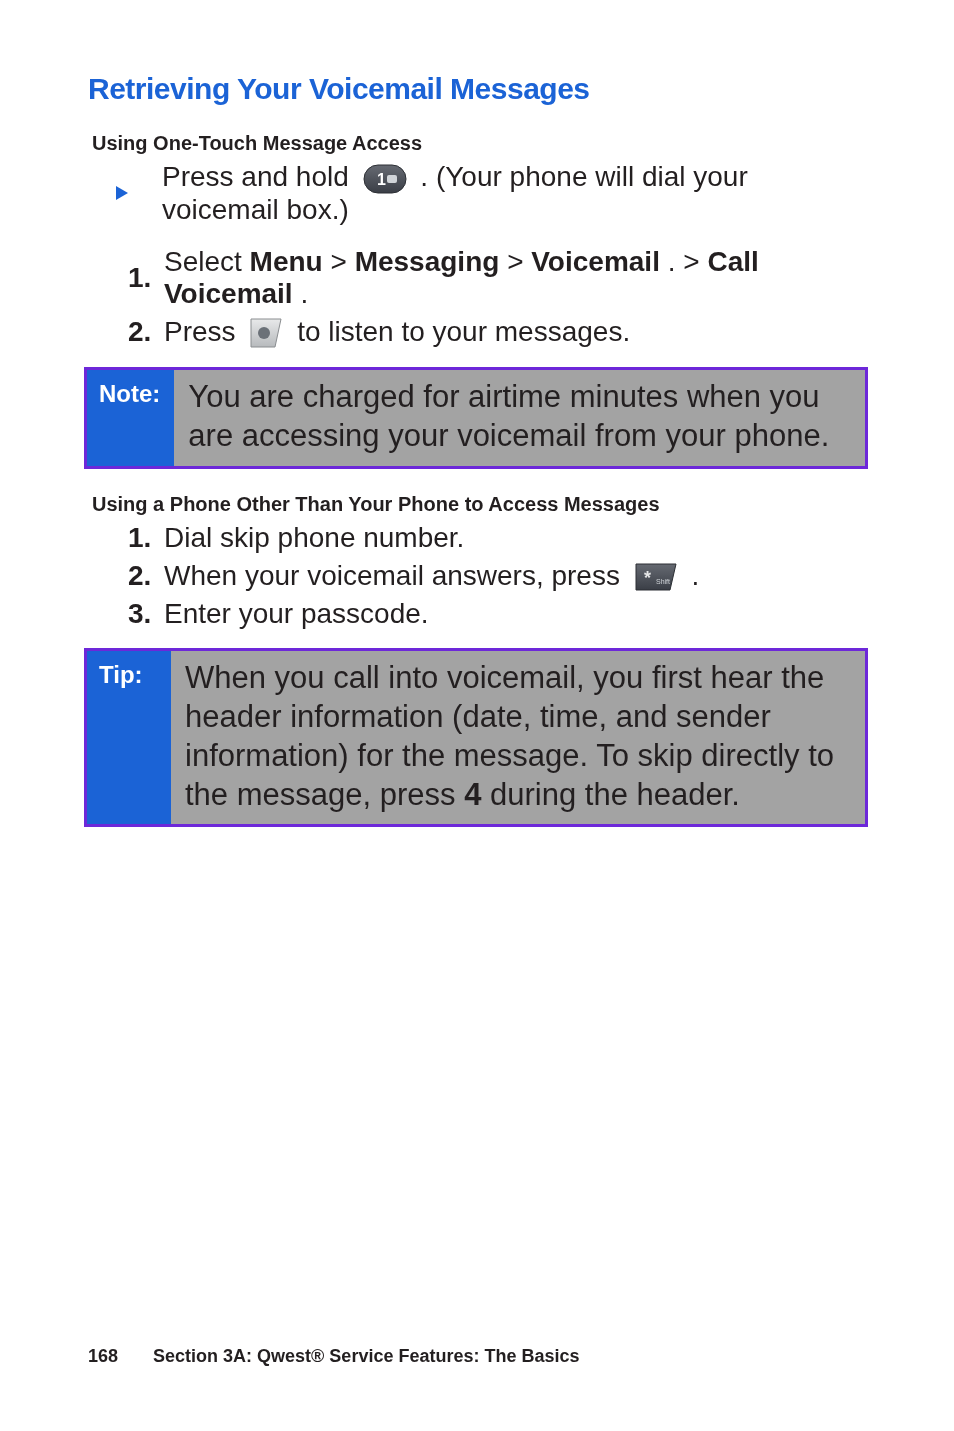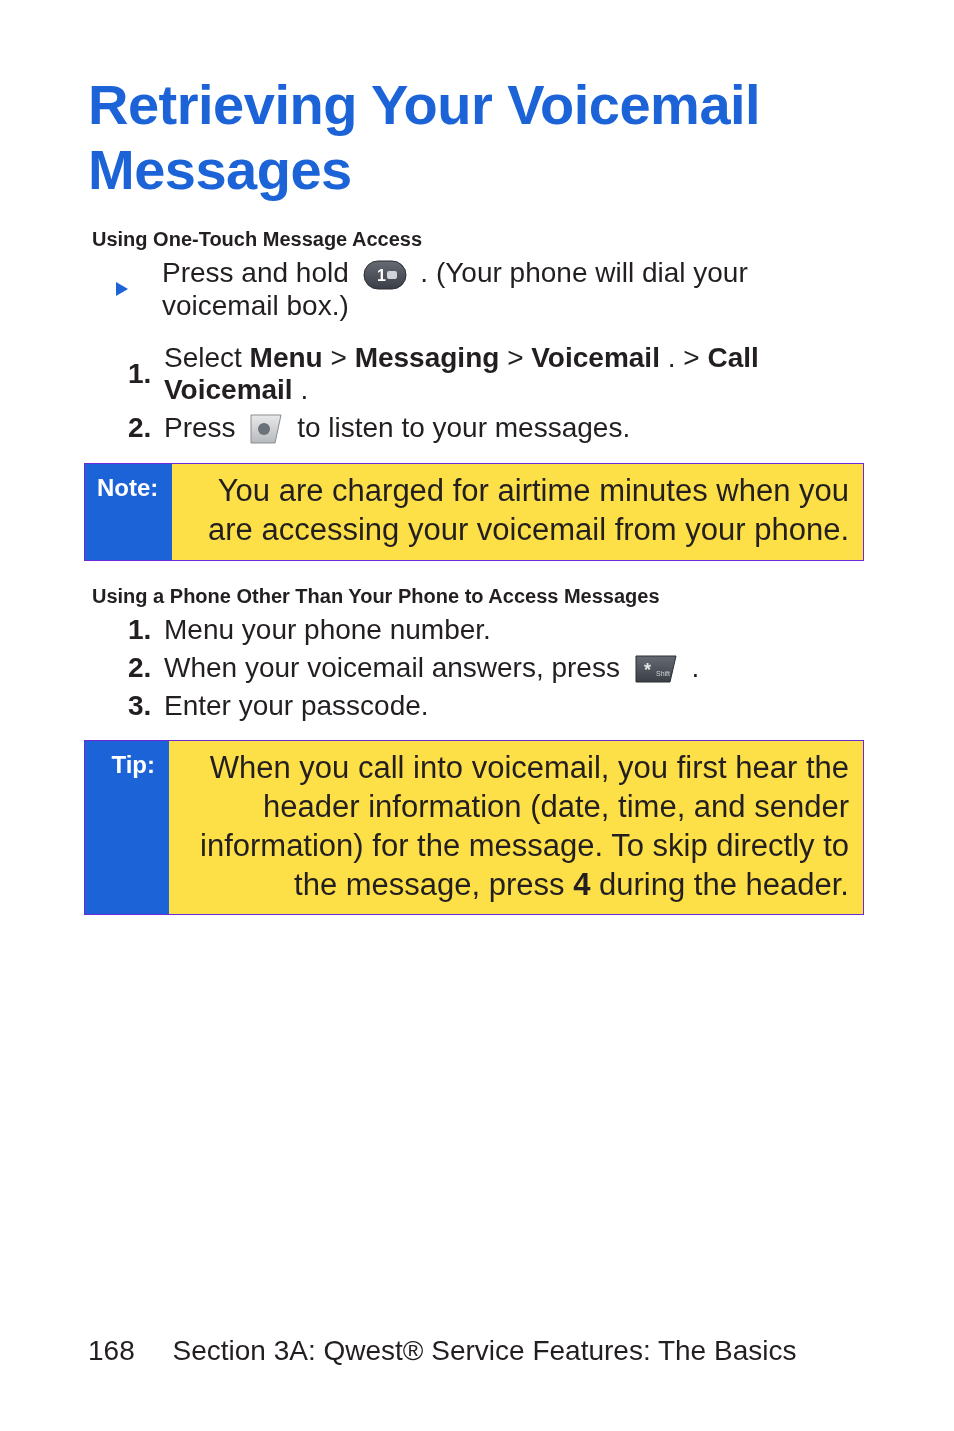--- a/index.html
+++ b/index.html
@@ -12,21 +12,21 @@
   .page {
     box-sizing: border-box;
     width: 954px;
     height: 1431px;
     padding: 72px 88px 0 88px;
     position: relative;
     font-stretch: condensed;
   }
   h1.main-title {
     color: #1b63d6;
-    font-size: 56px;
+    font-size: 30px;
     font-weight: 700;
     margin: 0 0 26px 0;
     letter-spacing: -0.5px;
   }
   .intro {
     font-size: 28px;
     line-height: 1.24;
     margin: 0 0 24px 0;
     padding-left: 18px;
   }
@@ -70,46 +70,45 @@
   }
   .key-icon {
     display: inline-flex;
     vertical-align: middle;
     margin: 0 6px;
   }
   .key-svg { display: block; }
   .callout {
     display: flex;
     margin: 10px 0 24px -4px;
-    border: 1px solid #6d28d9;
-    background: #fde047;
+    border: 3px solid #6d28d9;
+    background: #a3a3a3;
     width: 100%;
-    text-align: right;
   }
   .callout .label {
     background: #1b63d6;
     color: #fff;
     font-weight: 700;
     font-size: 24px;
     padding: 10px 14px 10px 12px;
     flex: 0 0 84px;
     box-sizing: border-box;
   }
   .callout .body {
     font-size: 31px;
     line-height: 1.25;
     padding: 8px 14px 10px 14px;
   }
   .bold { font-weight: 700; }
   .footer {
     position: absolute;
     left: 88px;
     bottom: 64px;
-    font-size: 28px;
-    font-weight: 400;
+    font-size: 18px;
+    font-weight: 700;
   }
   .footer .pg { margin-right: 30px; }
 </style>
 </head>
 <body>
 
 <div class="page">
 
   <h1 class="main-title">Retrieving Your Voicemail Messages</h1>
 
@@ -174,21 +173,21 @@
 
   <div class="callout">
     <div class="label">Note:</div>
     <div class="body">You are charged for airtime minutes when you are accessing your voicemail from your phone.</div>
   </div>
 
   <h2 class="sub">Using a Phone Other Than Your Phone to Access Messages</h2>
   <ol class="steps">
     <li>
       <span class="num">1.</span>
-      <span>Menu your phone number.</span>
+      <span>Dial skip phone number.</span>
     </li>
     <li>
       <span class="num">2.</span>
       <span>
         <span>When your voicemail answers, press </span>
         <span class="key-icon">
           <svg class="key-svg" width="44" height="30" viewBox="0 0 44 30">
             <defs>
               <linearGradient id="g3" x1="0" x2="0" y1="0" y2="1">
                 <stop offset="0" stop-color="#666a72"></stop>

